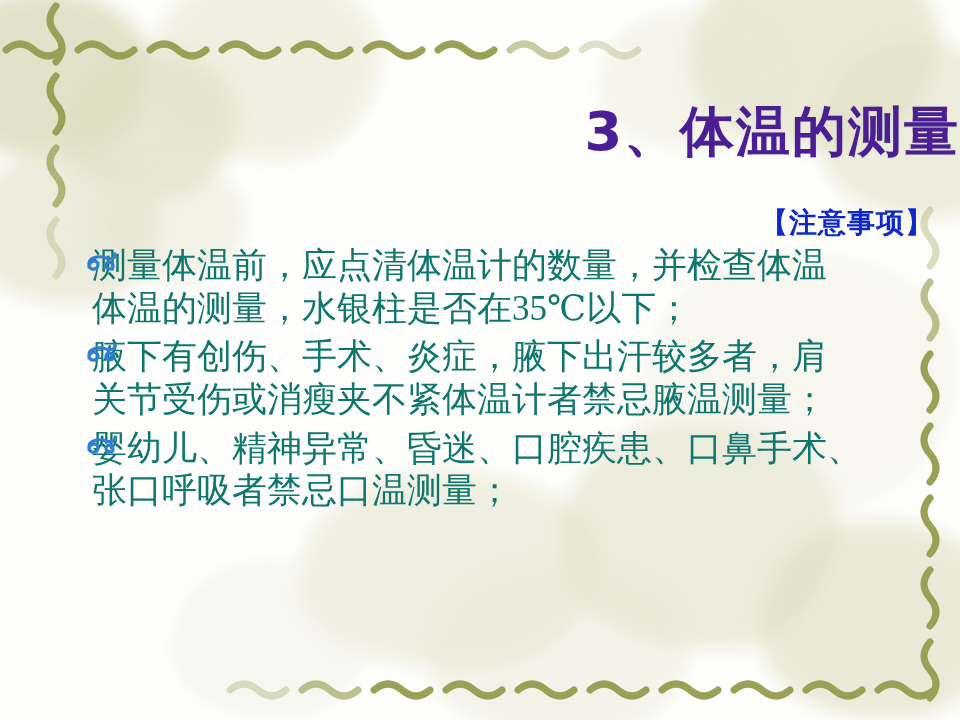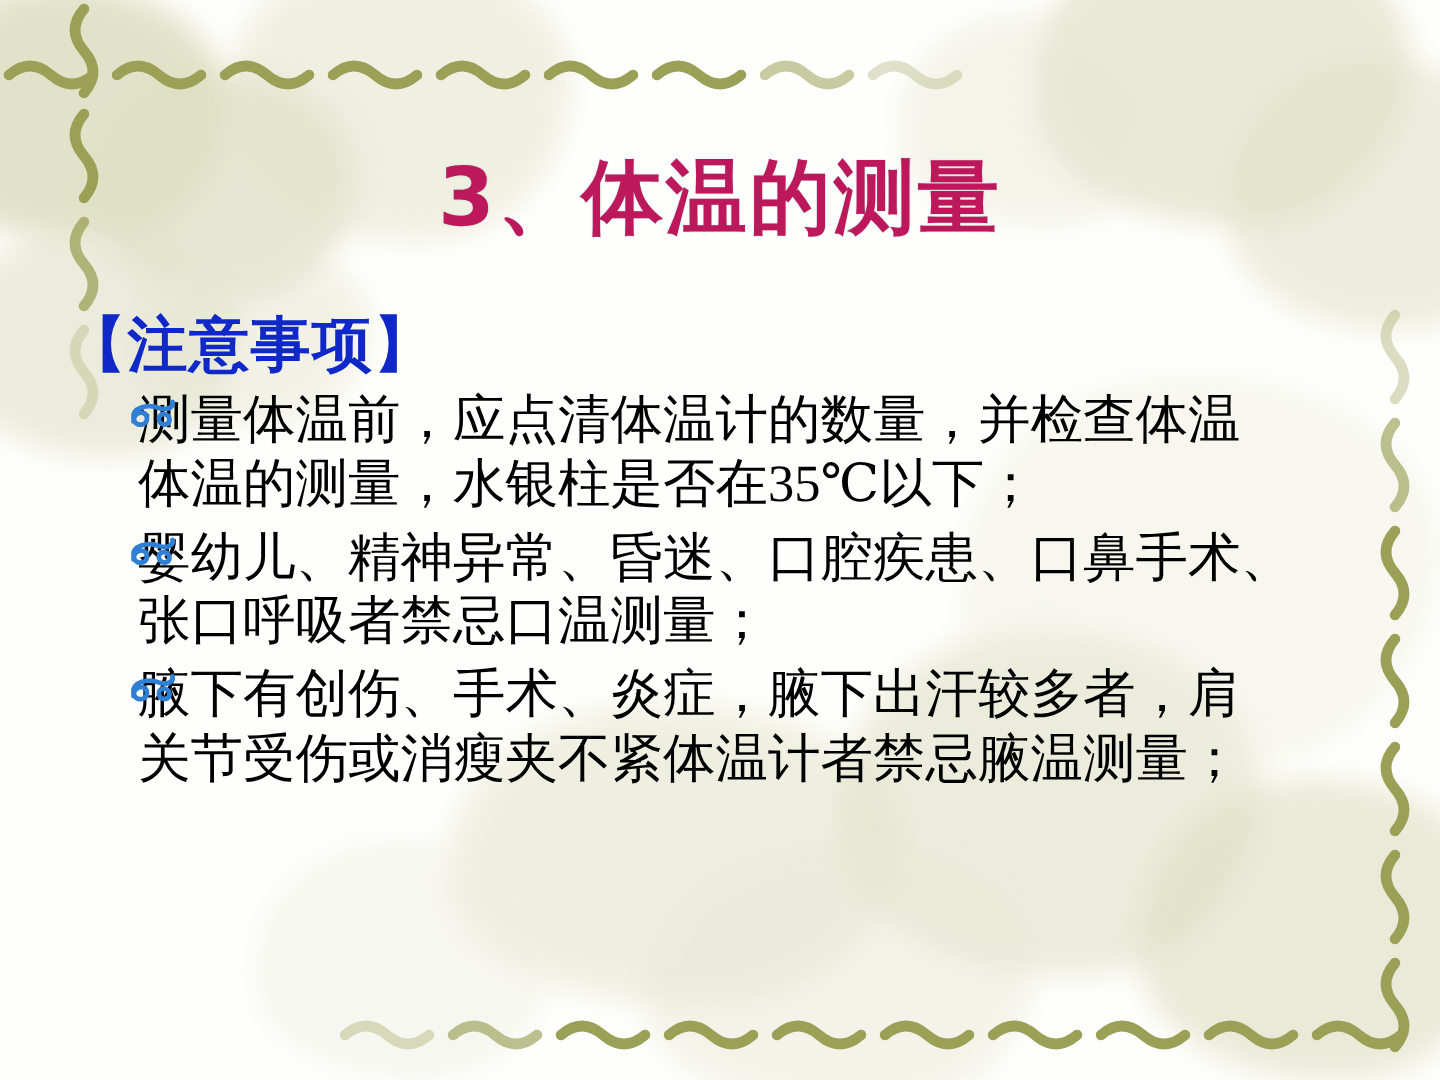--- a/index.html
+++ b/index.html
@@ -36,56 +36,57 @@
     position: absolute;
     pointer-events: none;
   }
 
   
   #title {
     position: absolute;
     left: 0;
     top: 96px;
     width: 960px;
-    text-align: center;
+    text-align: right;
     font-size: 54px;
     font-weight: bold;
     letter-spacing: 2px;
-    color: #be185d;
+    color: #4c1d95;
     font-family: "DejaVu Sans", "Liberation Sans", sans-serif;
     text-shadow: 0 0 1px rgba(21,122,115,0.35);
     white-space: nowrap;
   }
 
   
   #content {
     position: absolute;
     left: 44px;
     top: 206px;
     width: 890px;
   }
   #section-heading {
-    font-size: 40px;
+    font-size: 28px;
     font-weight: bold;
     color: #1028c8;
     line-height: 1.18;
     letter-spacing: 1px;
     margin: 0 0 6px 0;
     white-space: nowrap;
+    text-align: right;
   }
   .bullet-list {
     list-style: none;
     margin: 0;
     padding: 0;
   }
   .bullet-item {
     position: relative;
     padding-left: 48px;
     margin-bottom: 6px;
-    color: #000000;
+    color: #0f766e;
     font-size: 35px;
     line-height: 1.22;
     font-weight: 500;
     letter-spacing: 0px;
   }
   .bullet-marker {
     position: absolute;
     left: 42px;
     top: 6px;
     width: 32px;
@@ -180,33 +181,33 @@
       </li>
 
       <li class="bullet-item">
         <span class="bullet-marker">
           <svg width="32" height="26" viewBox="0 0 32 26" xmlns="http://www.w3.org/2000/svg">
             <path d="M3 16 C3 9, 12 8, 12 14 C12 19, 4 20, 3 14 C2 7, 12 4, 20 7 C26 9, 30 6, 29 3" fill="none" stroke="currentColor" stroke-width="3.2" stroke-linecap="round"></path>
             <path d="M20 14 C20 10, 27 10, 27 15 C27 19, 21 19, 20 15" fill="none" stroke="currentColor" stroke-width="3.2" stroke-linecap="round"></path>
           </svg>
         </span>
         <span class="bullet-text">
-          <span class="bullet-line">婴幼儿、精神异常、昏迷、口腔疾患、口鼻手术、</span>
-          <span class="bullet-line indent">张口呼吸者禁忌口温测量；</span>
+          <span class="bullet-line">腋下有创伤、手术、炎症，腋下出汗较多者，肩</span>
+          <span class="bullet-line indent">关节受伤或消瘦夹不紧体温计者禁忌腋温测量；</span>
         </span>
       </li>
 
       <li class="bullet-item">
         <span class="bullet-marker">
           <svg width="32" height="26" viewBox="0 0 32 26" xmlns="http://www.w3.org/2000/svg">
             <path d="M3 16 C3 9, 12 8, 12 14 C12 19, 4 20, 3 14 C2 7, 12 4, 20 7 C26 9, 30 6, 29 3" fill="none" stroke="currentColor" stroke-width="3.2" stroke-linecap="round"></path>
             <path d="M20 14 C20 10, 27 10, 27 15 C27 19, 21 19, 20 15" fill="none" stroke="currentColor" stroke-width="3.2" stroke-linecap="round"></path>
           </svg>
         </span>
         <span class="bullet-text">
-          <span class="bullet-line">腋下有创伤、手术、炎症，腋下出汗较多者，肩</span>
-          <span class="bullet-line indent">关节受伤或消瘦夹不紧体温计者禁忌腋温测量；</span>
+          <span class="bullet-line">婴幼儿、精神异常、昏迷、口腔疾患、口鼻手术、</span>
+          <span class="bullet-line indent">张口呼吸者禁忌口温测量；</span>
         </span>
       </li>
 
     </ul>
   </div>
 </div>
 
 </body></html>

